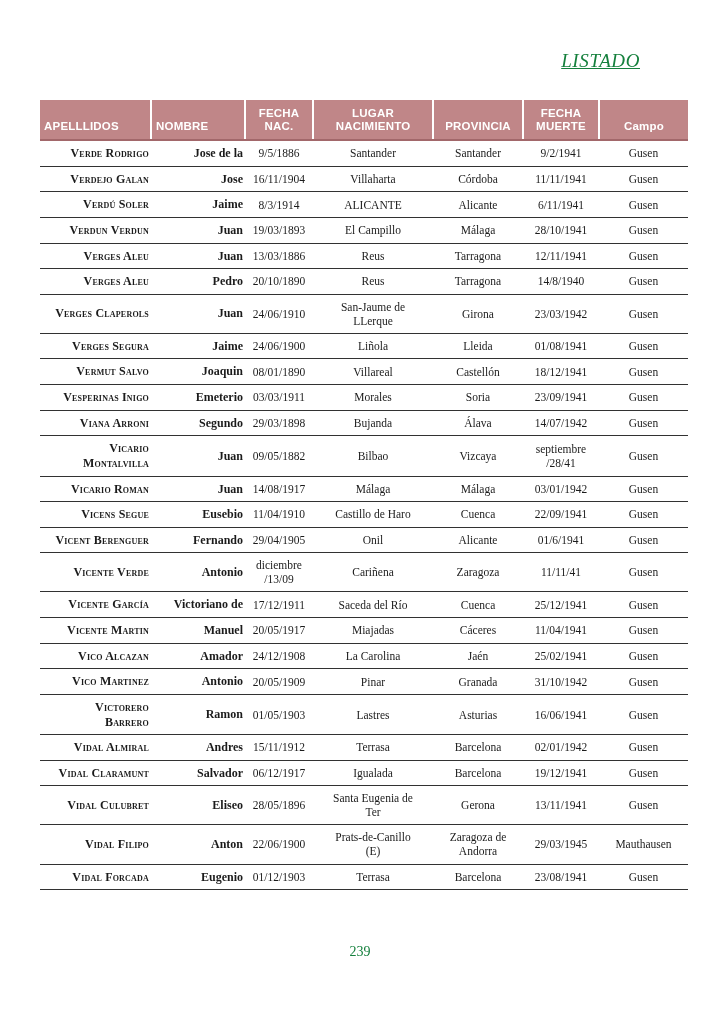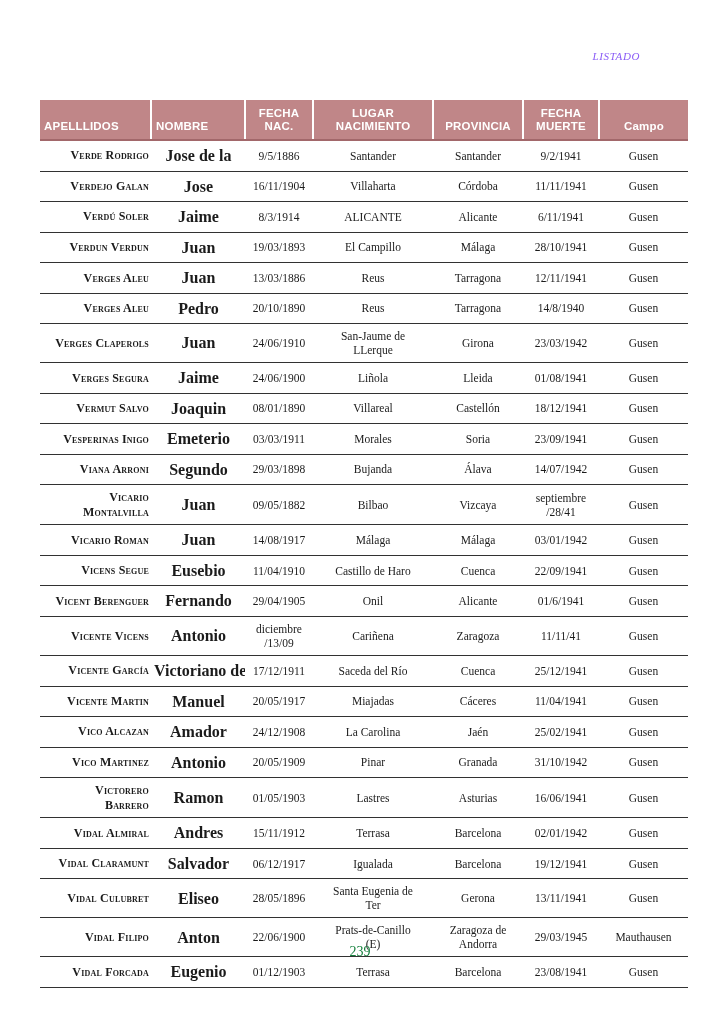--- a/index.html
+++ b/index.html
@@ -10,23 +10,24 @@
     background: #ffffff;
     overflow: hidden;
     font-family: "Liberation Serif", serif;
   }
   .running-head {
     position: absolute;
     top: 50px;
     right: 80px;
     font-family: "Liberation Serif", serif;
     font-style: italic;
-    font-size: 11px;
+    font-size: 19px;
     letter-spacing: 0.6px;
-    color: #8b5cf6;
+    color: #15803d;
+    text-decoration: underline;
   }
   table.listado {
     position: absolute;
     top: 100px;
     left: 40px;
     width: 648px;
     border-collapse: collapse;
     table-layout: fixed;
   }
   col.c-apellidos   { width: 111px; }
@@ -69,23 +70,23 @@
   }
   tbody td:nth-child(1) {
     text-align: right;
     font-variant: small-caps;
     font-weight: bold;
     font-size: 12px;
     letter-spacing: 0.2px;
     padding-left: 1px;
   }
   tbody td:nth-child(2) {
-    text-align: center;
+    text-align: right;
     font-weight: bold;
-    font-size: 16px;
+    font-size: 12px;
     padding-left: 3px;
   }
   .page-number {
     position: absolute;
     top: 944px;
     left: 0;
     width: 720px;
     text-align: center;
     font-family: "Liberation Serif", serif;
     font-size: 14px;
@@ -256,21 +257,21 @@
         <tr>
           <td>Vicent Berenguer</td>
           <td>Fernando</td>
           <td>29/04/1905</td>
           <td>Onil</td>
           <td>Alicante</td>
           <td>01/6/1941</td>
           <td>Gusen</td>
         </tr>
         <tr>
-          <td>Vicente Vicens</td>
+          <td>Vicente Verde</td>
           <td>Antonio</td>
           <td>diciembre
 /13/09</td>
           <td>Cariñena</td>
           <td>Zaragoza</td>
           <td>11/11/41</td>
           <td>Gusen</td>
         </tr>
         <tr>
           <td>Vicente García</td>

